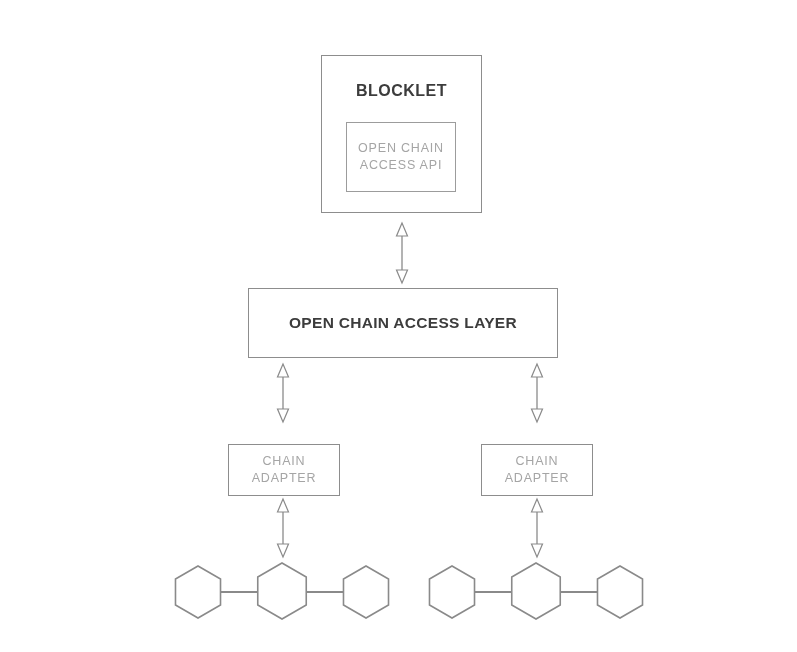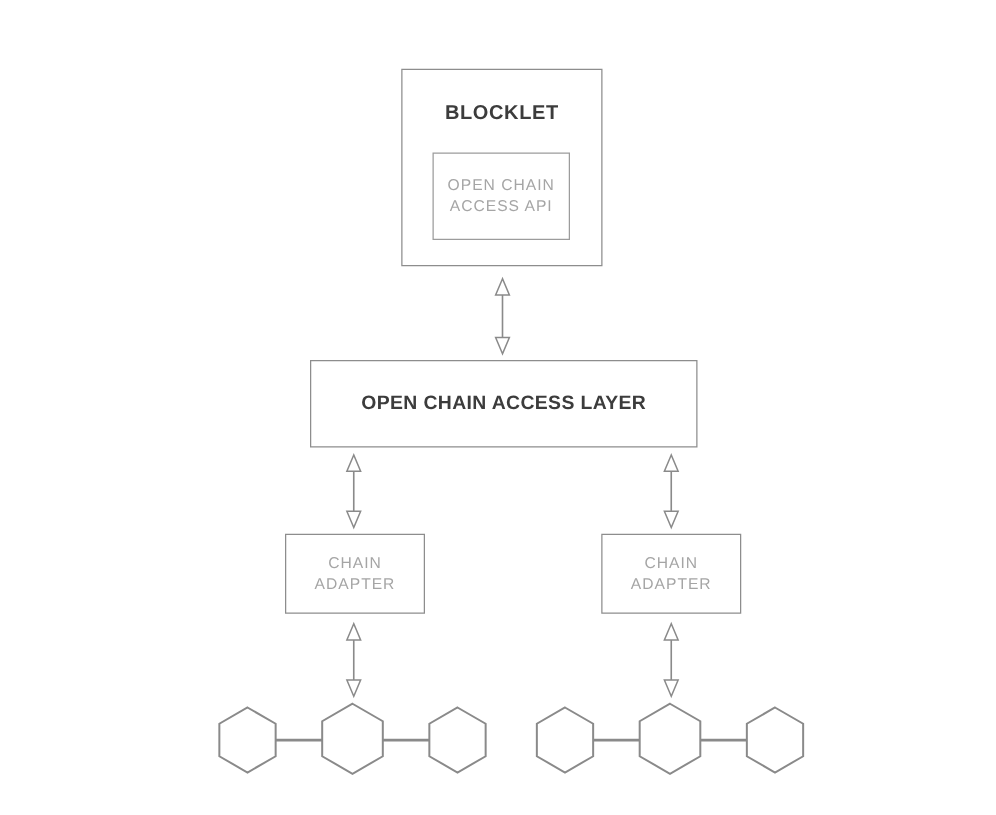--- a/index.html
+++ b/index.html
@@ -74,23 +74,23 @@
     left: 248px;
     top: 288px;
     width: 310px;
     height: 70px;
     display: flex;
     align-items: center;
     justify-content: center;
   }
   #layer-box .title-text { font-size: 15.5px; letter-spacing: 0.3px; }
   .adapter-box {
-    top: 427px;
+    top: 444px;
     width: 112px;
-    height: 64px;
+    height: 52px;
     display: flex;
     flex-direction: column;
     align-items: center;
     justify-content: center;
   }
   #adapter-left  { left: 228px; }
   #adapter-right { left: 481px; }
 </style>
 </head>
 <body>

